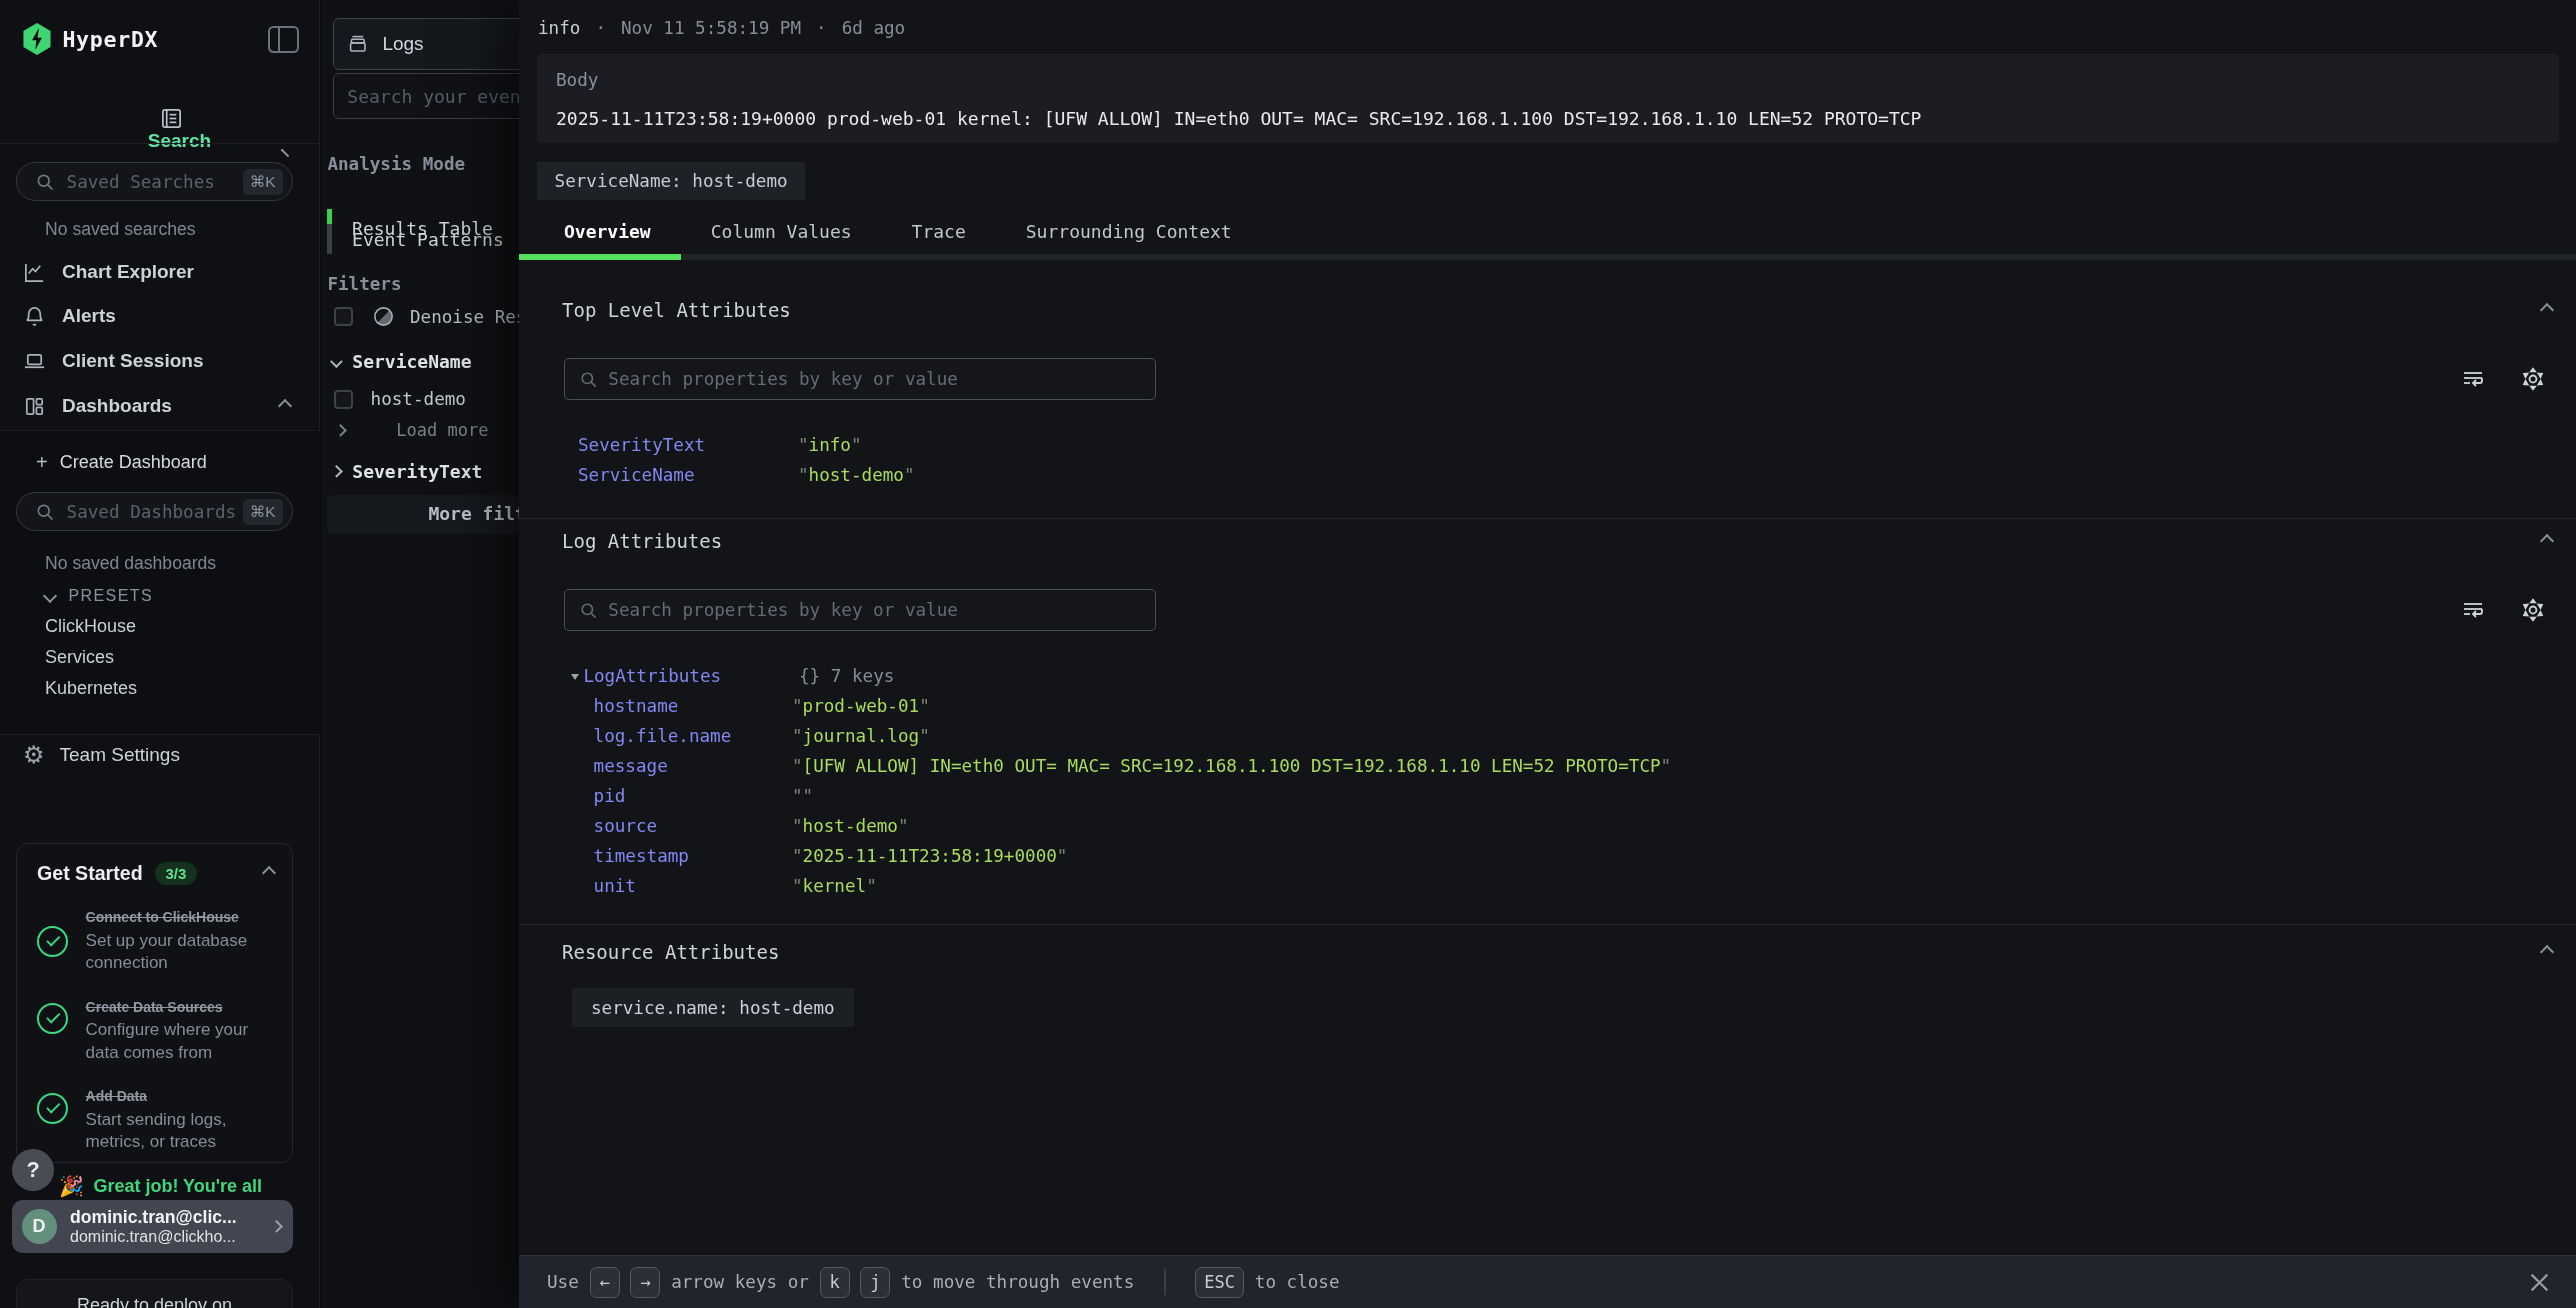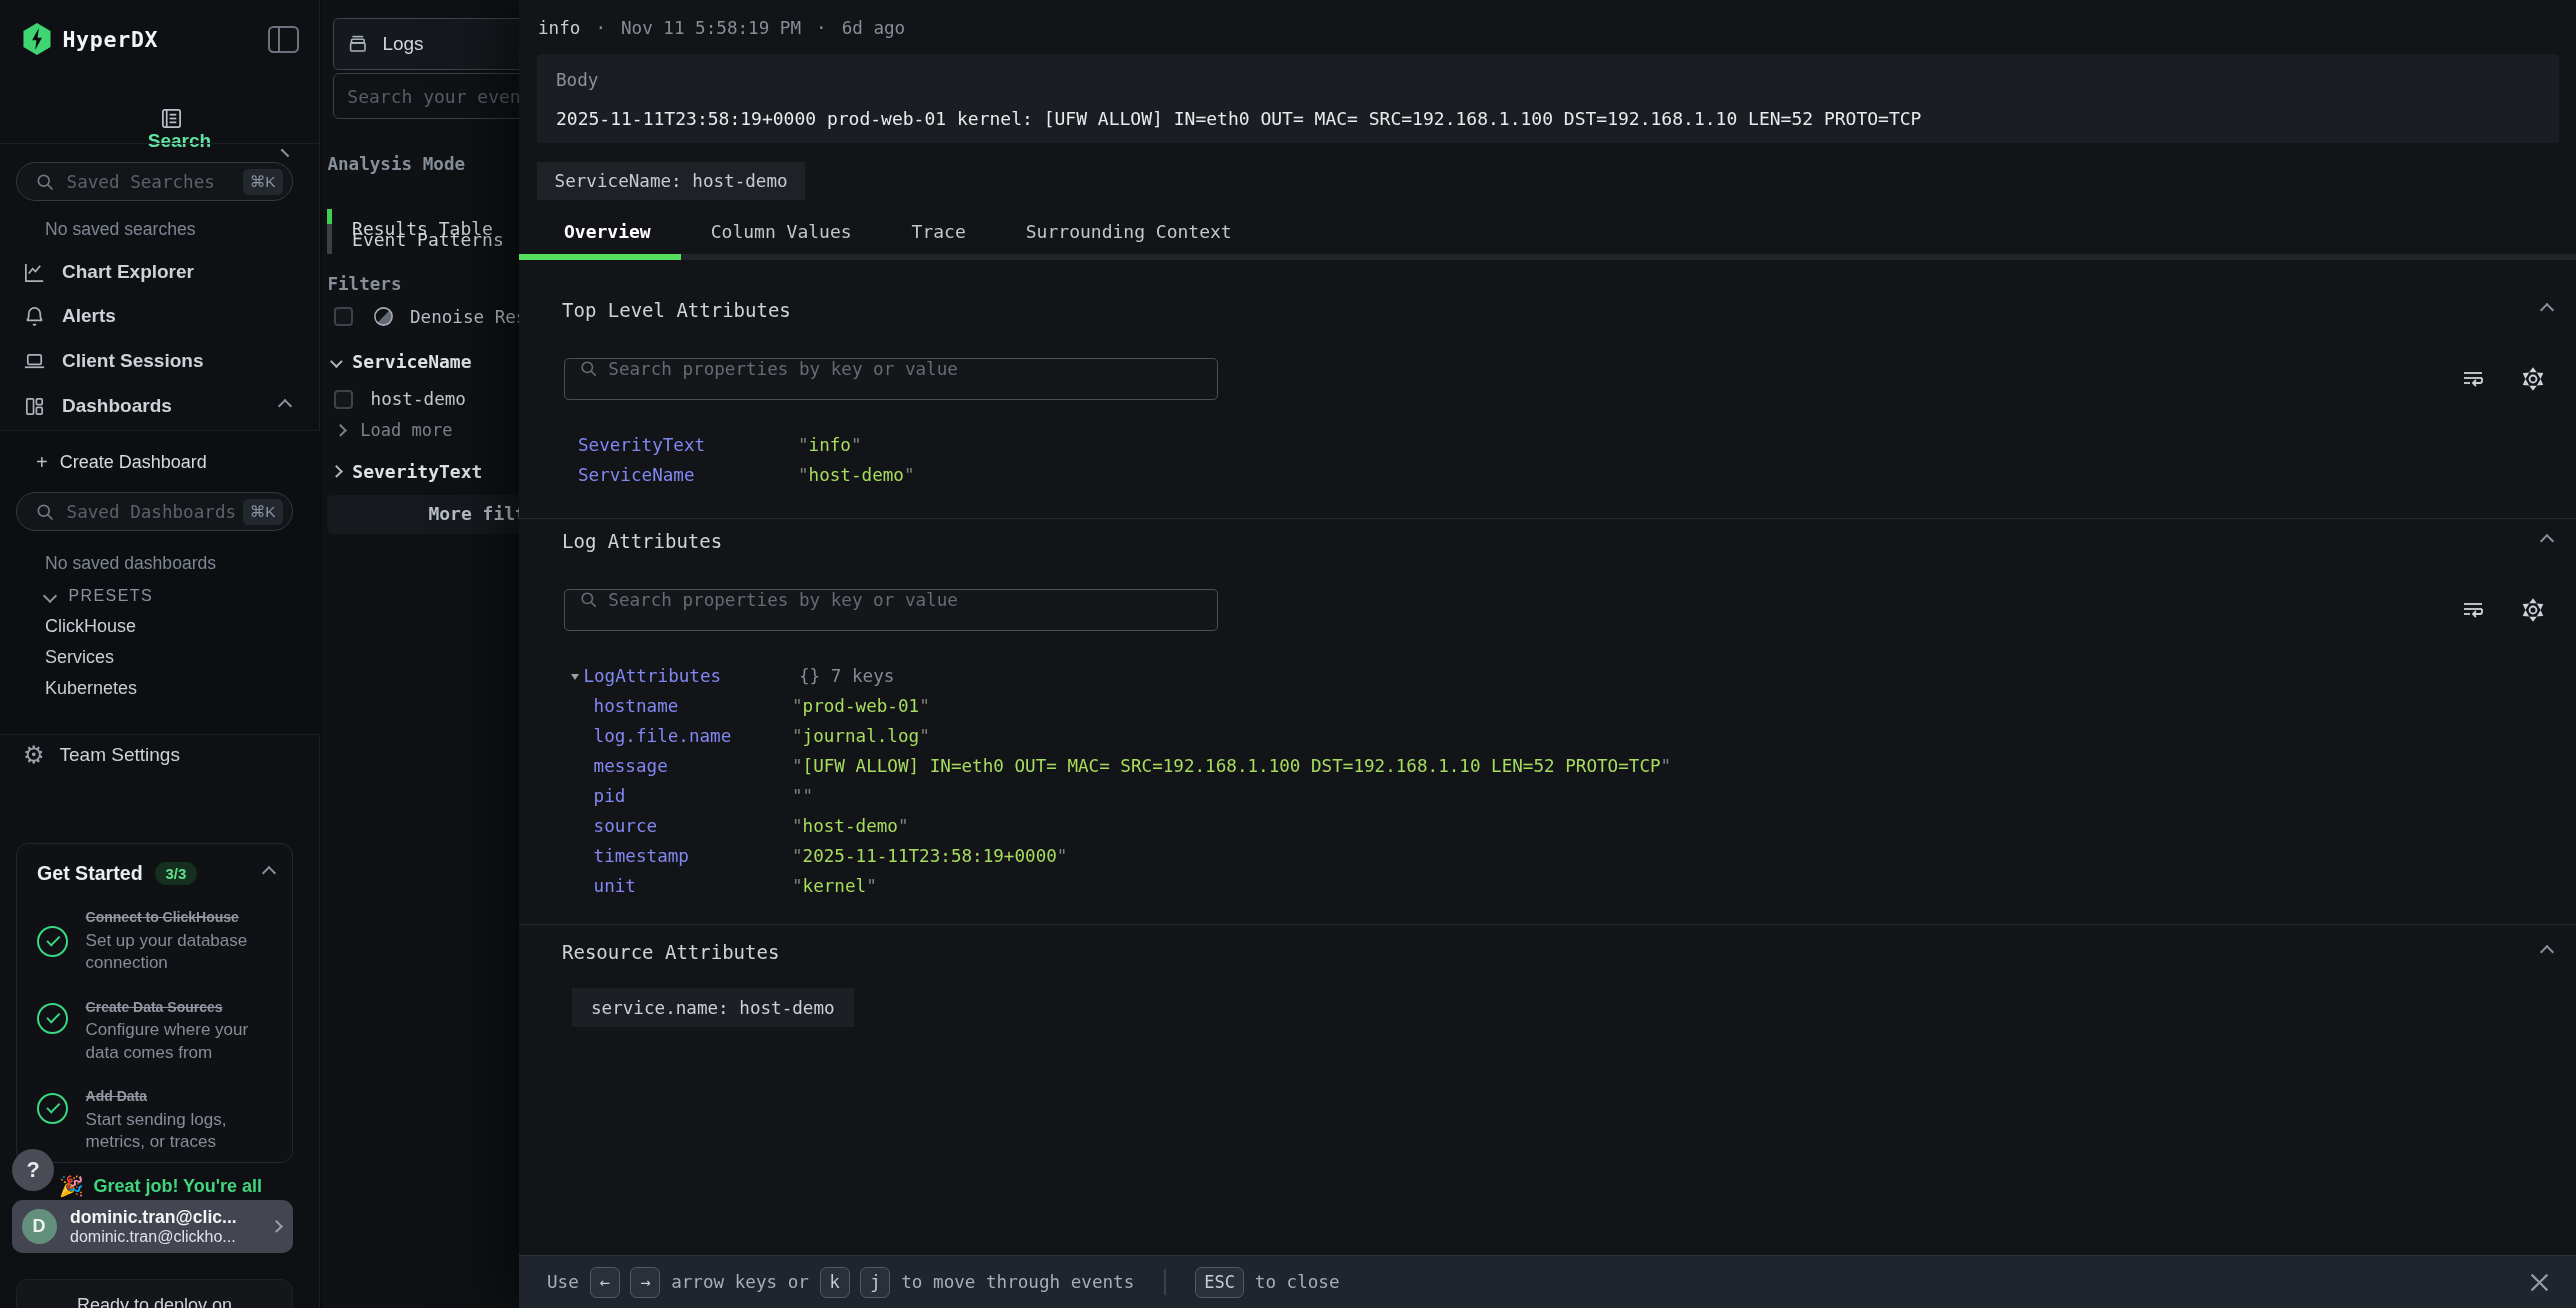--- a/index.html
+++ b/index.html
@@ -85,21 +85,21 @@
   .svc-tag { position:absolute; left:18px; top:162px; height:38px; background:#1e2126; display:flex; align-items:center; padding:0 17.6px; font-size:17.6px; color:#c6ccd3; }
   .tabs { position:absolute; left:0; top:208px; width:2057px; display:flex; border-bottom:6px solid #20252a; }
   .tab { height:46px; display:flex; align-items:center; padding:0 30px; font-size:18px; color:#c2c7ce; cursor:pointer; position:relative; }
   .tab:first-child { padding-left:45px; }
   .tab.active { color:#ffffff; font-weight:bold; }
   .tab.active::after { content:""; position:absolute; left:0; right:0; bottom:-6px; height:6px; background:#55df5f; }
   .section-title-row { position:absolute; left:43px; right:24px; display:flex; align-items:center; }
   .section-title { font-size:19px; color:#ced4da; }
   .sec-chev { margin-left:auto; cursor:pointer; }
   .attr-search-row { position:absolute; left:45px; right:30px; display:flex; align-items:center; }
-  .attr-search { width:654px; height:42px; border:1.4px solid #4a5059; border-radius:4.7px; background:#141619; display:flex; padding-left:13.5px; }
+  .attr-search { width:592px; height:42px; border:1.4px solid #4a5059; border-radius:4.7px; background:#141619; display:flex; align-items:center; padding-left:13.5px; }
   .attr-search .ph { margin-left:10.8px; font-size:17.6px; color:#646c76; white-space:nowrap; }
   .row-icons { margin-left:auto; display:flex; align-items:center; gap:35px; }
   .attr-table { position:absolute; left:59px; right:41px; }
   .attr-row { display:flex; height:30px; align-items:center; }
   .attr-key { width:220px; font-size:17.6px; color:#8288f1; flex:0 0 auto; cursor:pointer; }
   .attr-key.indent { padding-left:21.6px; }
   .attr-val { font-size:17.6px; color:#a7dd5d; white-space:nowrap; }
   .attr-val::before, .attr-val::after { content:'"'; color:#7d8674; }
   .tree-meta { font-size:17.6px; color:#858c96; }
   .tree-caret { display:inline-block; width:0; height:0; border-left:6px solid #9aa1ab; border-top:4.7px solid transparent; border-bottom:4.7px solid transparent; transform:rotate(90deg); margin-right:5.4px; vertical-align:middle; }
@@ -301,21 +301,21 @@
   <div class="f-row" style="left:9.5px; top:351px;">
     <span class="f-chev" style="transform:rotate(45deg);"></span>
     <span class="f-group-lbl">ServiceName</span>
   </div>
 
   <div class="f-row" style="left:12px; top:389px;">
     <span class="chk"></span>
     <span style="margin-left:17.6px; font-size:17.6px; color:#c3c8cf;">host-demo</span>
   </div>
 
-  <div class="f-row" style="left:13.5px; top:420px;">
+  <div class="f-row" style="left:13.5px; top:420px;gap:36px;">
     <span class="f-chev" style="transform:rotate(-45deg); border-color:#798088;"></span>
     <span style="margin-left:16px; font-size:17px; color:#798088;">Load more</span>
   </div>
 
   <div class="f-row" style="left:9.5px; top:461px;">
     <span class="f-chev" style="transform:rotate(-45deg);"></span>
     <span class="f-group-lbl">SeverityText</span>
   </div>
 
   <div class="more-btn">

